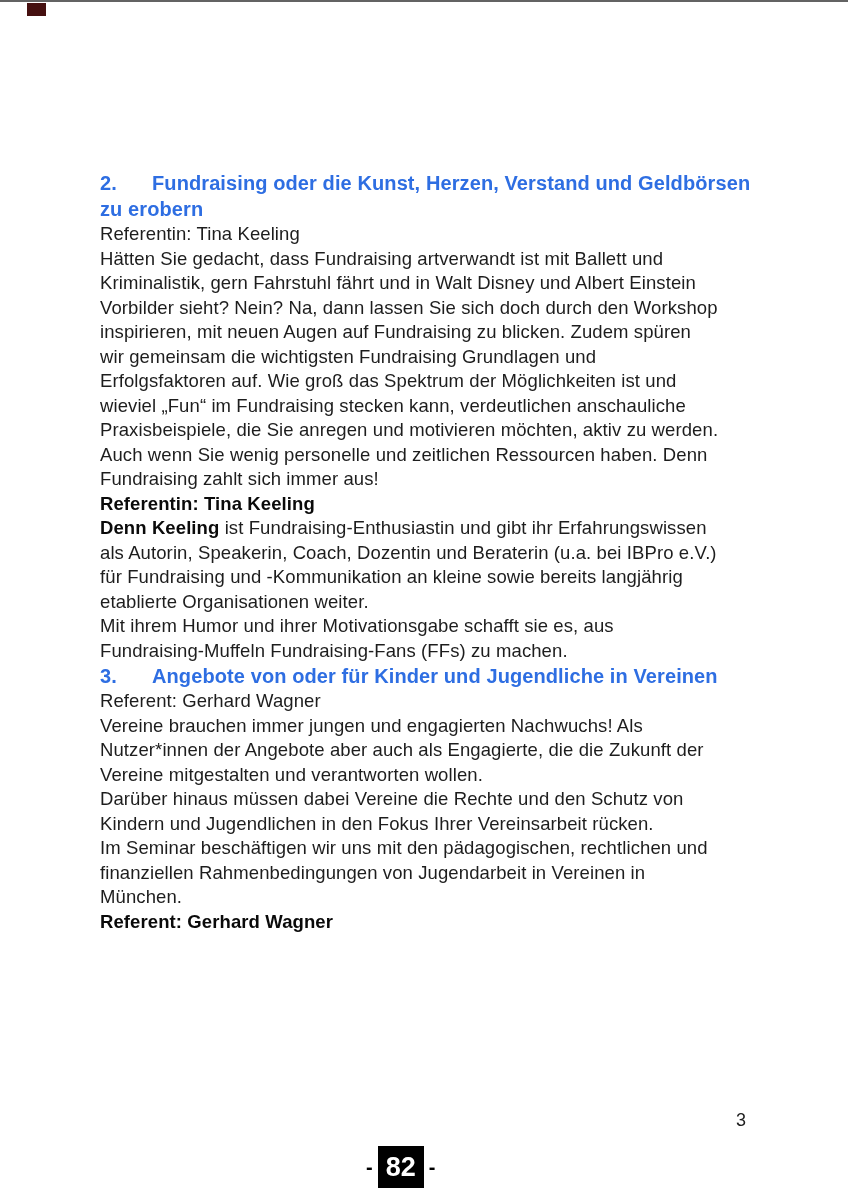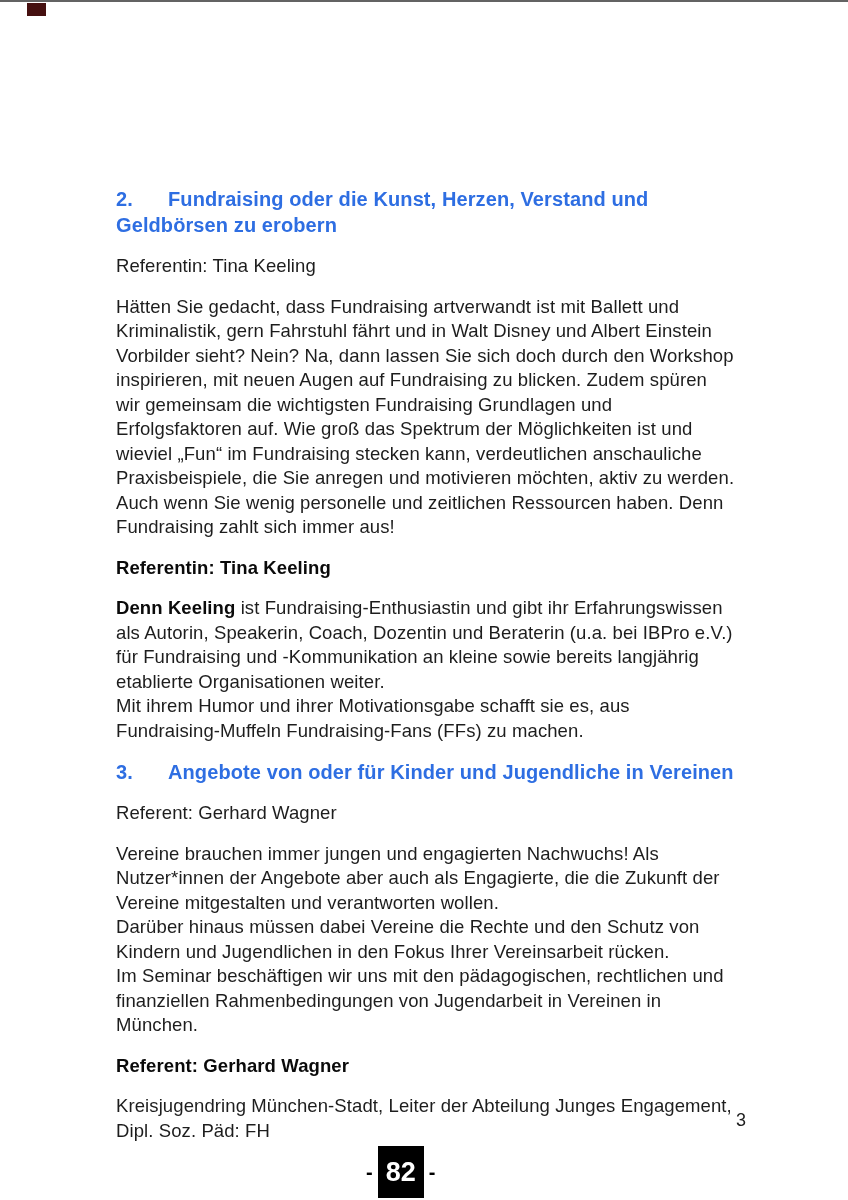--- a/index.html
+++ b/index.html
@@ -22,21 +22,21 @@
     width: 19px; height: 13px;
     background: #451010;
   }
 
   .content {
     position: absolute; left: 100px; top: 170px; width: 656px;
     font-size: 18.5px; line-height: 24.5px;
     color: #1d1d1d;
     letter-spacing: 0.1px;
   }
-  .content p, .content h2, .content h3, .content div { margin: 16px; padding: 0; }
+  .content p, .content h2, .content h3, .content div { margin: 0; padding: 0; }
 
   .heading {
     color: #2e6ee2;
     font-size: 20px; font-weight: bold;
     line-height: 26px;
   }
   .hnum { display: inline-block; width: 52px; }
 
   .lines { white-space: pre-line; }
 
@@ -55,21 +55,21 @@
   }
 
   .footer {
     position: absolute; left: 366px; top: 1146px;
     display: flex; align-items: center; gap: 5px;
     font-family: "Liberation Sans", sans-serif;
     color: #000;
   }
   .footer .dash { font-size: 20px; font-weight: bold; line-height: 42px; }
   .page-badge {
-    width: 46px; height: 52px;
+    width: 46px; height: 42px;
     background: #000000; color: #ffffff;
     display: flex; align-items: center; justify-content: center;
     font-size: 27px; font-weight: bold;
   }
 </style>
 </head>
 <body>
 
 <div class="page">
 
@@ -110,22 +110,20 @@
 Nutzer*innen der Angebote aber auch als Engagierte, die die Zukunft der
 Vereine mitgestalten und verantworten wollen.
 Darüber hinaus müssen dabei Vereine die Rechte und den Schutz von
 Kindern und Jugendlichen in den Fokus Ihrer Vereinsarbeit rücken.
 Im Seminar beschäftigen wir uns mit den pädagogischen, rechtlichen und
 finanziellen Rahmenbedingungen von Jugendarbeit in Vereinen in
 München.</div>
 
     <div class="bold-line mt-ref3b">Referent: Gerhard Wagner</div>
 
-    <div class="lines">Kreisjugendring München-Stadt, Leiter der Abteilung Junges Engagement,
-Dipl. Soz. Päd: FH</div>
 
   </div>
 
   <div class="page-number">3</div>
 
   <div class="footer">
     <span class="dash">-</span>
     <span class="page-badge">82</span>
     <span class="dash">-</span>
   </div>

